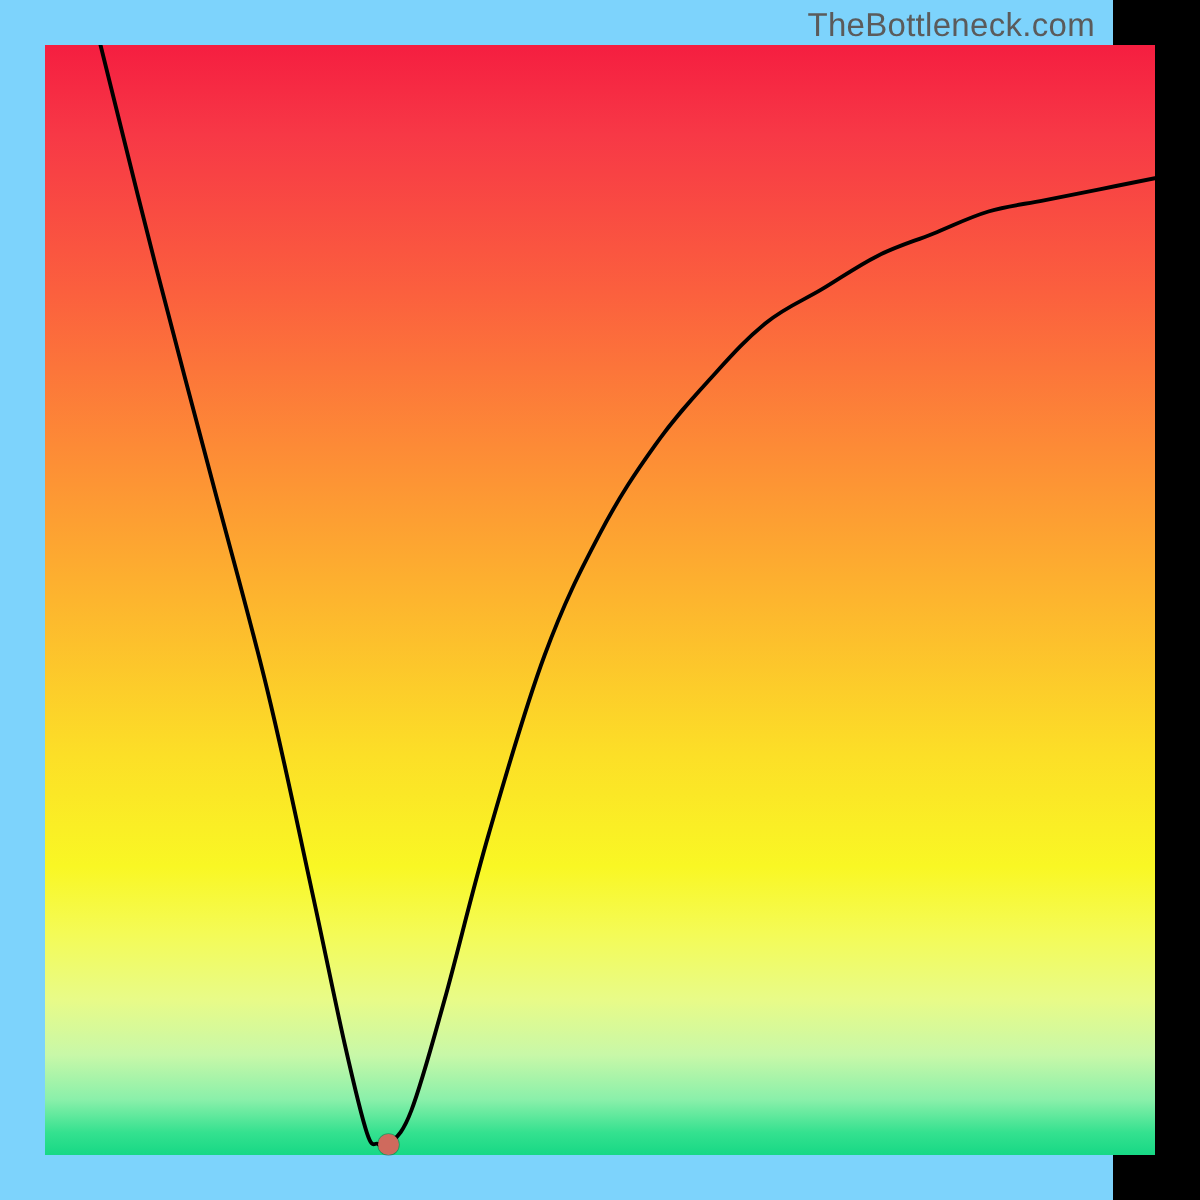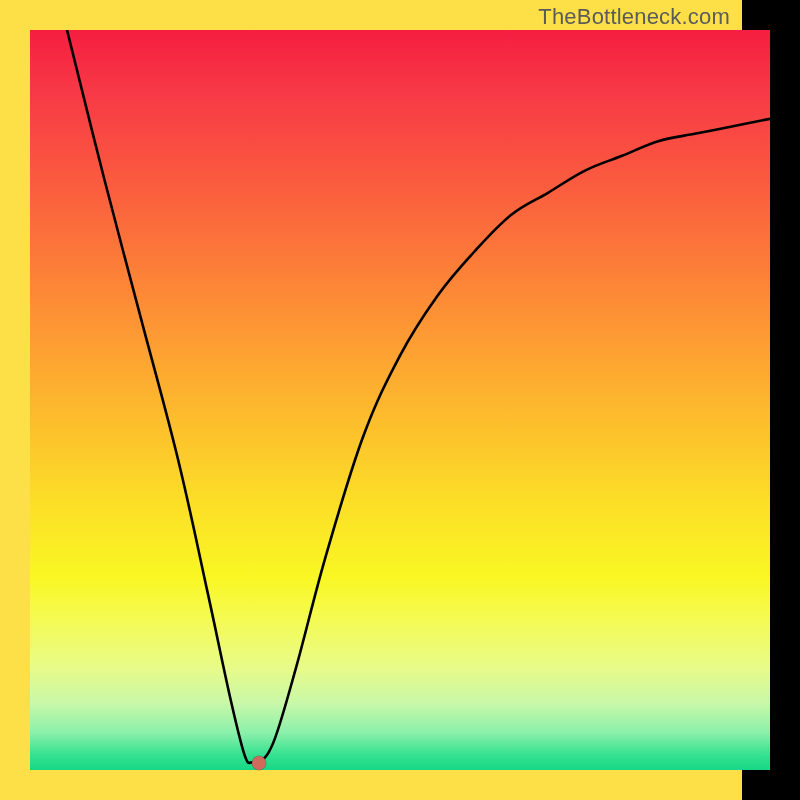--- a/index.html
+++ b/index.html
@@ -8,21 +8,21 @@
     width: 800px;
     height: 800px;
     overflow: hidden;
     background: #000;
     font-family: Arial, Helvetica, sans-serif;
   }
   .stage {
     position: relative;
     width: 742px;
     height: 800px;
-    background: #fde047;
+    background: #7dd3fc;
   }
   .attribution {
     position: absolute;
     top: 4px;
     right: 12px;
     color: #5b5b5b;
     font-size: 22px;
     font-weight: 400;
     letter-spacing: 0.2px;
     user-select: none;

